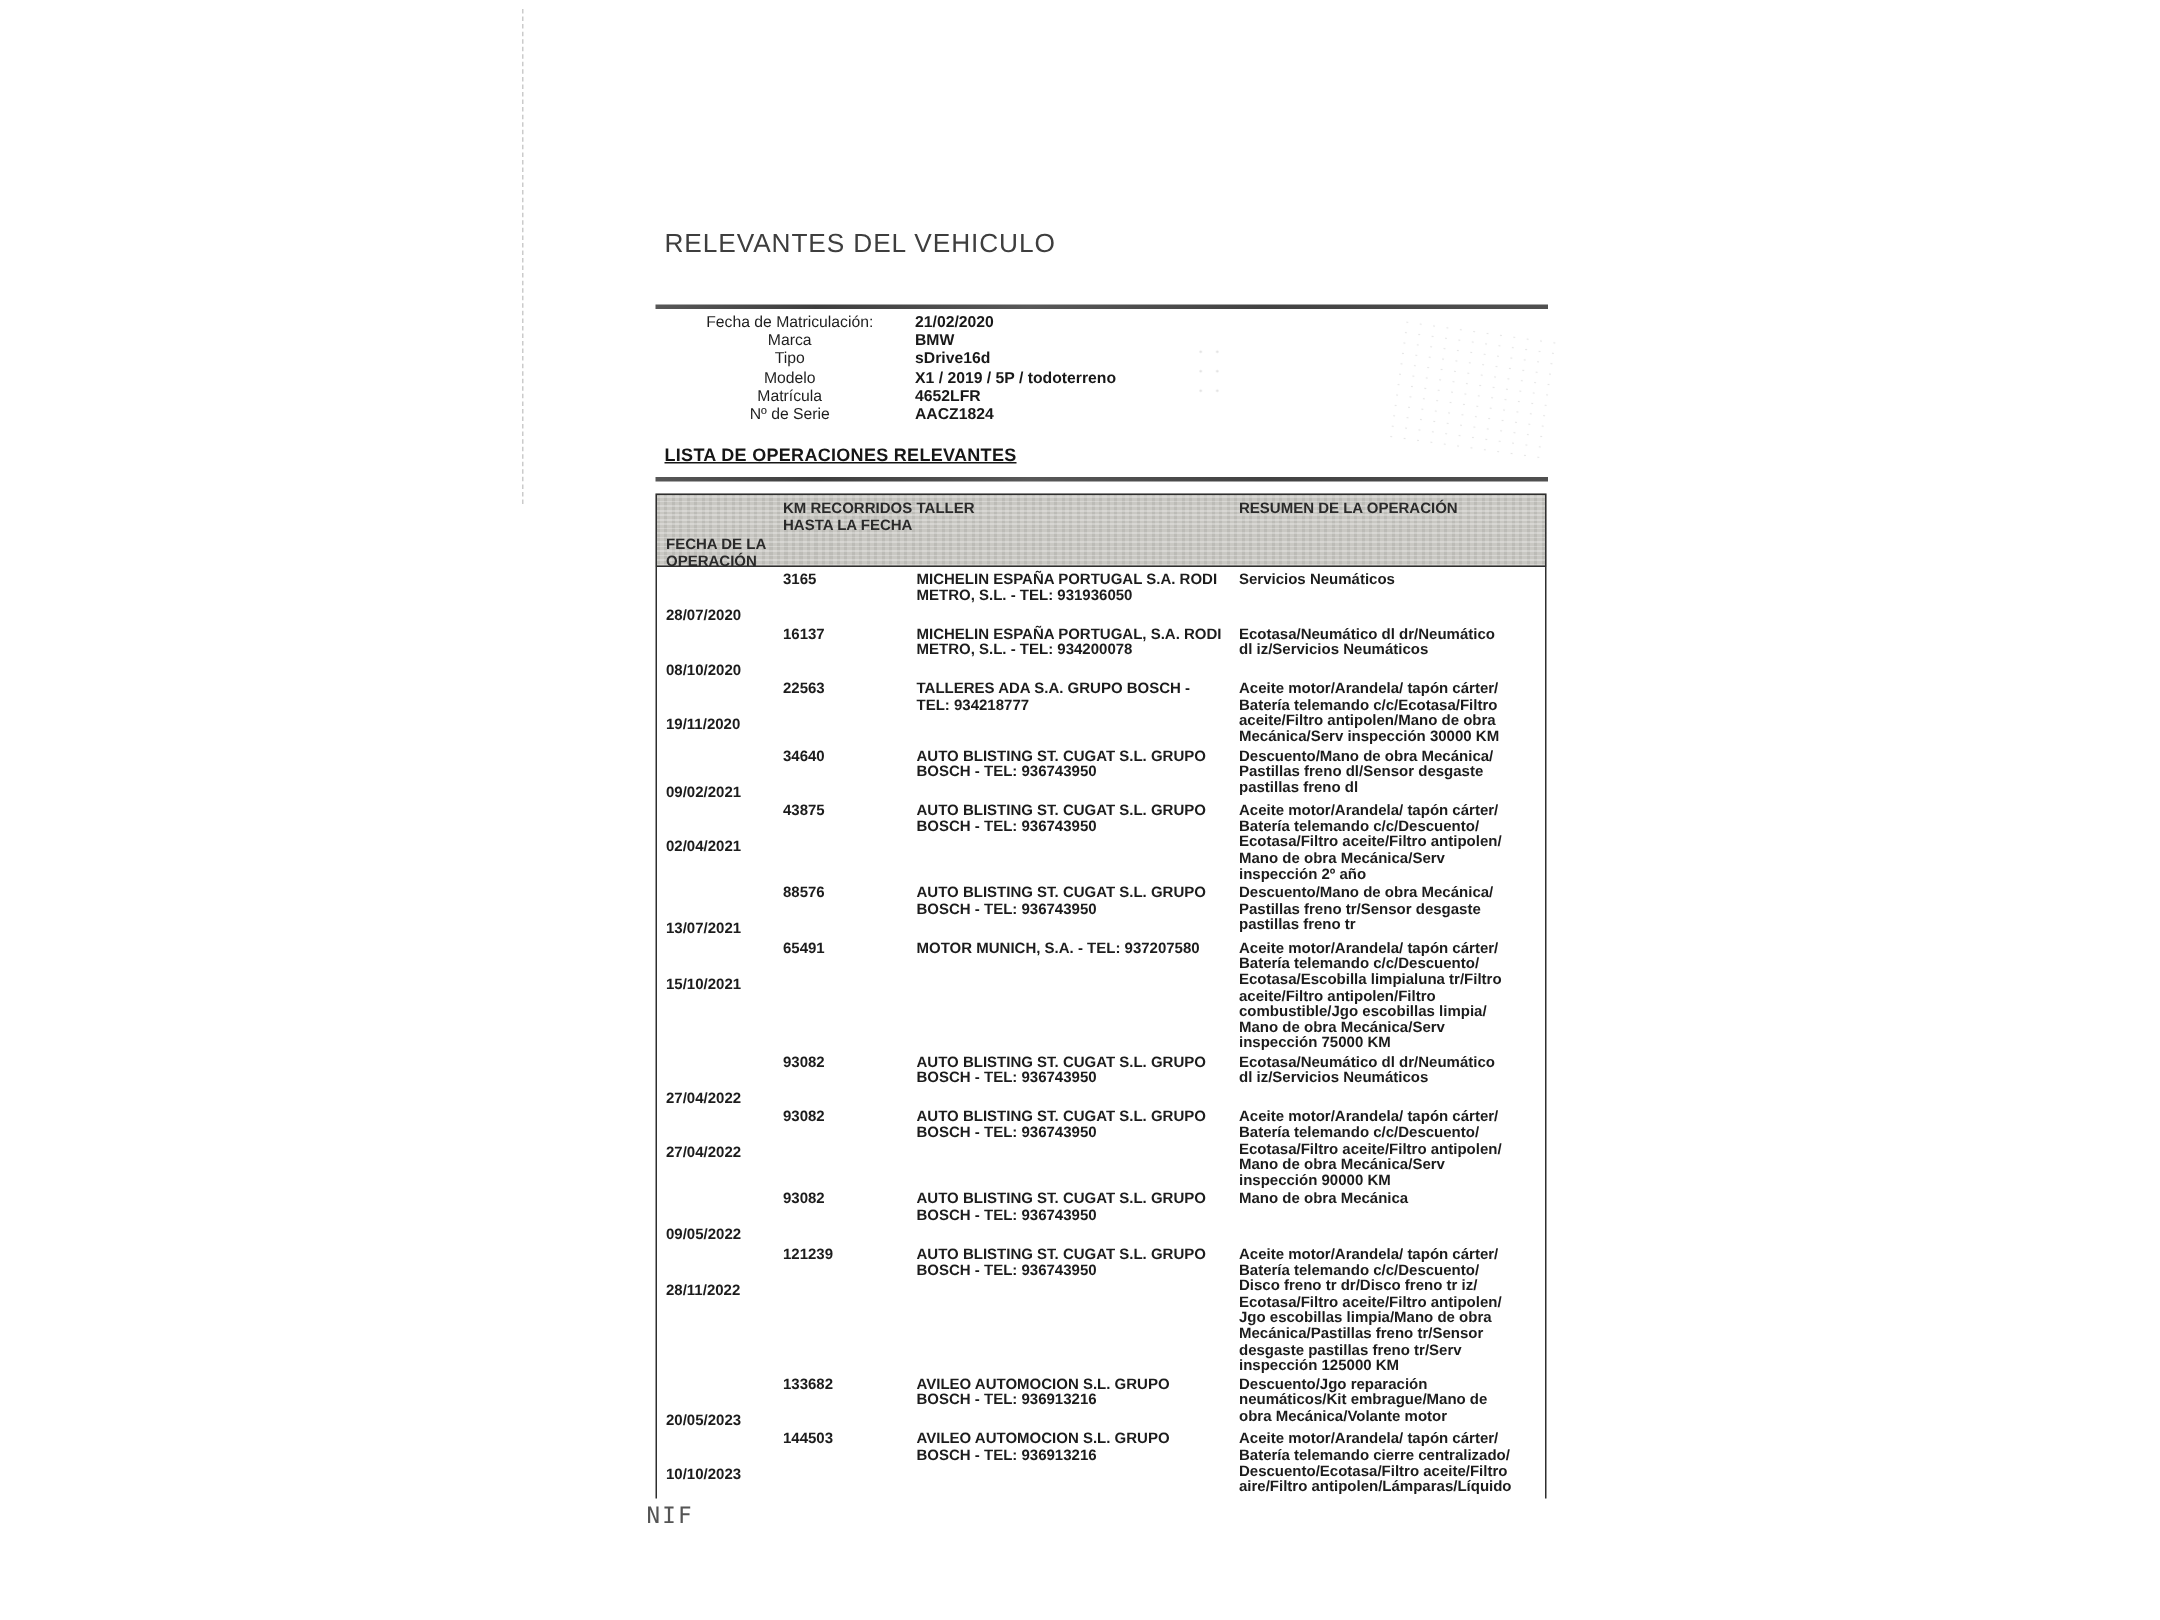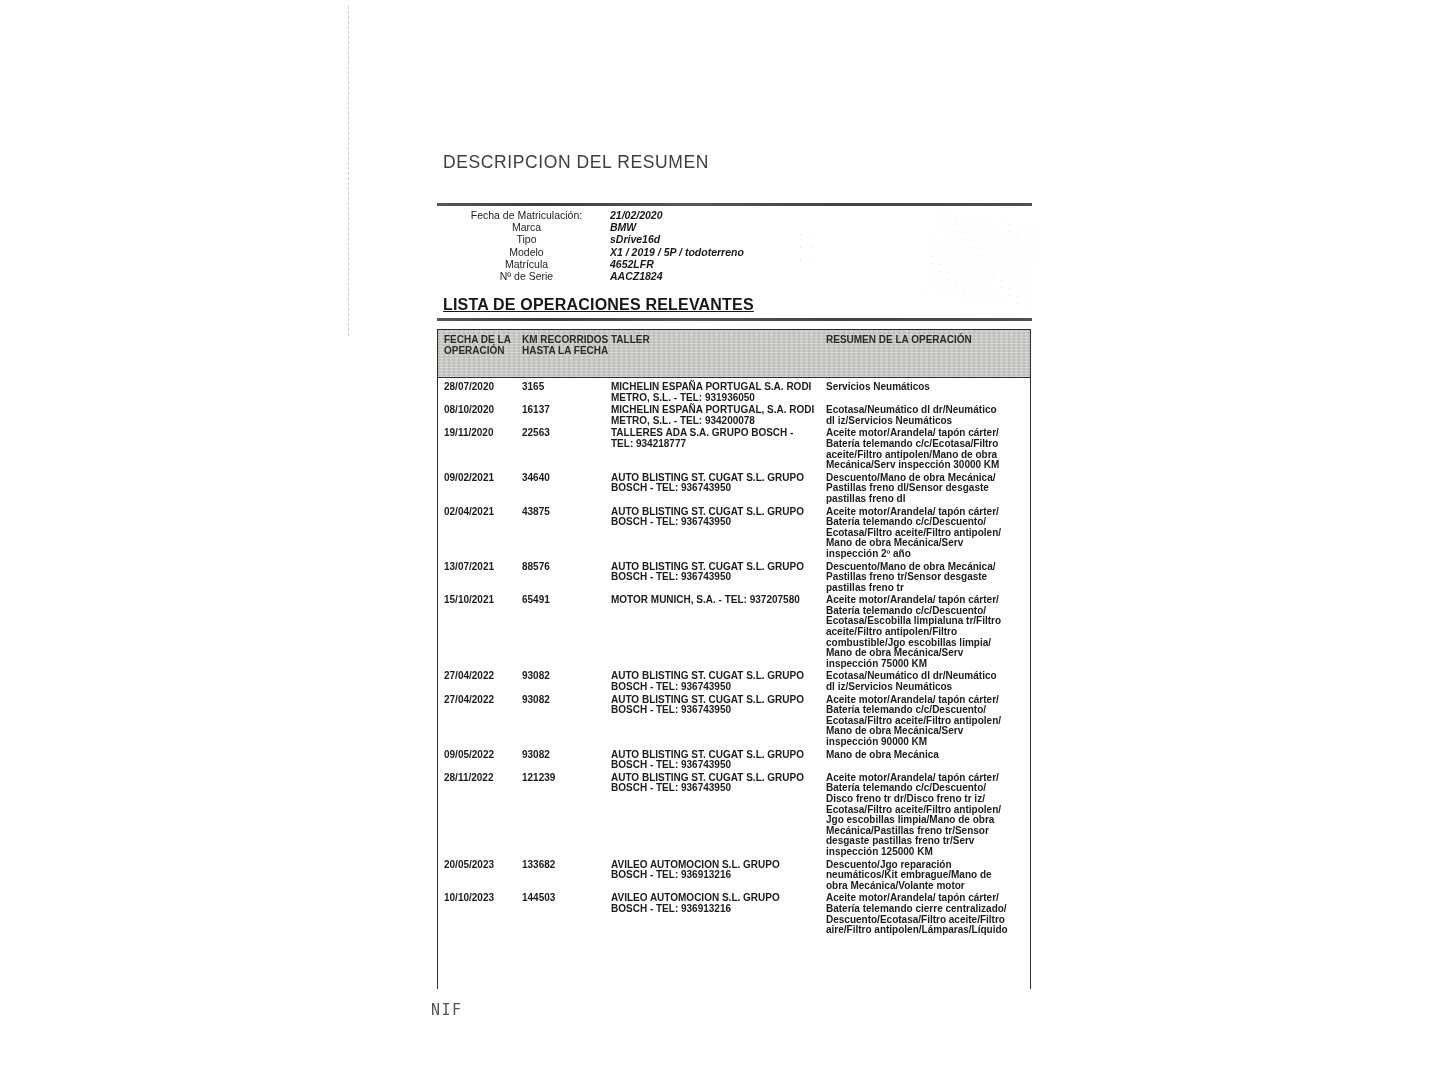--- a/index.html
+++ b/index.html
@@ -31,63 +31,63 @@
     background:linear-gradient(90deg,#575757,#3e3e3e 18%,#585858 42%,#424242 68%,#505050);
   }
   #rule-top{top:203px;}
   #rule-ops{top:318px;}
   .info{
     position:absolute;left:443px;top:209px;
     font-size:10.5px;line-height:12.2px;color:#1e1e1e;text-align:center;
   }
   .info-row{display:flex;}
   .info-label{width:167px;}
-  .info-value{font-weight:bold;color:#181818;font-style:italic;}
+  .info-value{font-weight:bold;color:#181818;}
   .section-heading{
     position:absolute;left:443px;top:296px;
-    font-size:16px;font-weight:bold;text-decoration:underline;
+    font-size:12px;font-weight:bold;text-decoration:underline;
     color:#161616;letter-spacing:.2px;
   }
   .ops-table{position:absolute;left:437px;top:329px;width:594px;box-sizing:border-box;}
   .t-header{
     display:flex;box-sizing:border-box;height:49px;
     border:1.5px solid #2e2e2e;
     background-color:#c9c8c3;
     background-image:
       repeating-linear-gradient(0deg, rgba(255,255,255,.28) 0 1px, transparent 1px 3px),
       repeating-linear-gradient(90deg, rgba(110,110,105,.14) 0 2px, transparent 2px 5px);
     font-weight:bold;font-size:10px;line-height:11px;
     padding-top:4px;color:#2a2a2a;
   }
   .t-body{
     box-sizing:border-box;
     border-left:1.5px solid #2e2e2e;border-right:1.5px solid #2e2e2e;
     padding-top:3px;min-height:611px;
   }
   .t-row{display:flex;padding:1px 0;}
   .t-cell{font-weight:bold;font-size:10px;line-height:10.6px;color:#1c1c1c;box-sizing:border-box;}
-  .c1{width:84px;padding-left:6px;}
+  .c1{width:84px;padding-left:6px;margin-top:24px;}
   .c2{width:89px;}
   .c3{width:215px;padding-right:8px;overflow-wrap:break-word;}
   .c4{flex:1;padding-right:22px;overflow-wrap:break-word;}
   .t-header .t-cell{line-height:11px;color:#2a2a2a;}
   .nif{
     position:absolute;left:431px;top:1001px;
     font-family:"DejaVu Sans Mono", monospace;
     font-size:15px;color:#555;letter-spacing:1.5px;
   }
 </style>
 </head>
 <body>
 
 <div class="scan-artifact"></div>
 <div class="speckles"></div>
 <div class="speckles2"></div>
 
-<div class="title">DESCRIPCION DEL RESUMEN</div>
+<div class="title">RELEVANTES DEL VEHICULO</div>
 
 <div class="rule" id="rule-top"></div>
 
 <div class="info">
     <div class="info-row">
       <span class="info-label">Fecha de Matriculación:</span>
       <span class="info-value">21/02/2020</span>
     </div>
     <div class="info-row">
       <span class="info-label">Marca</span>

